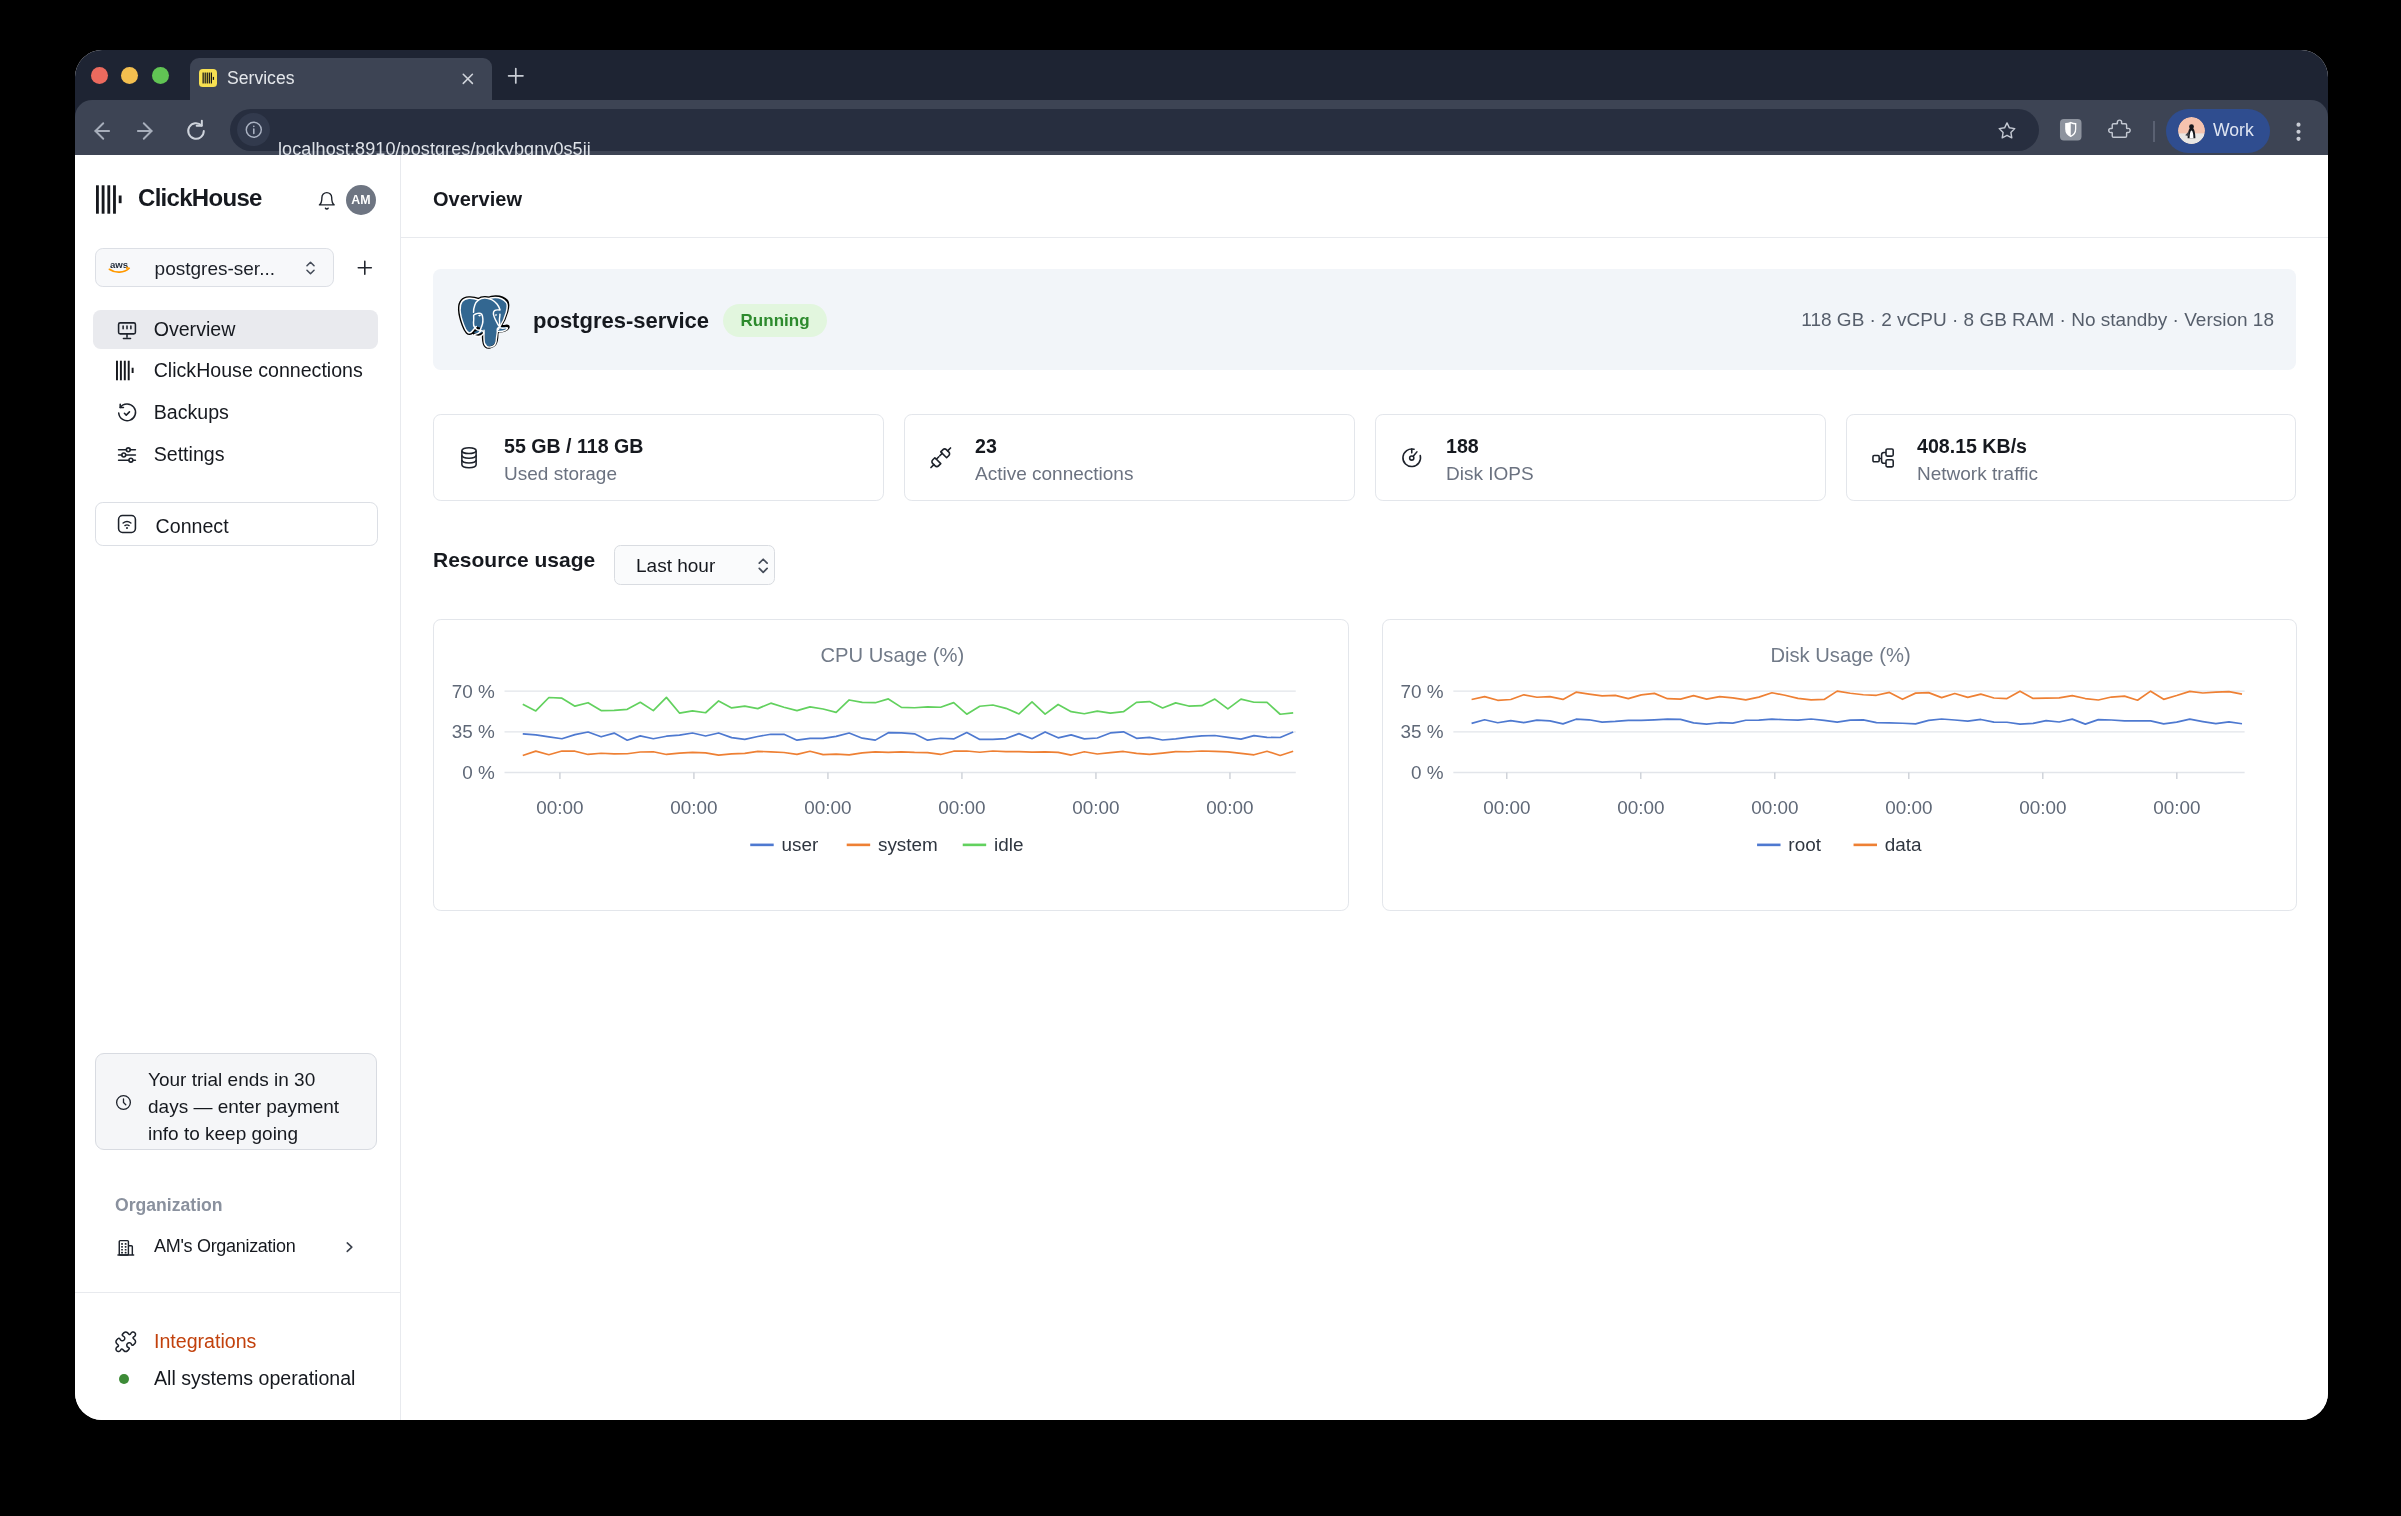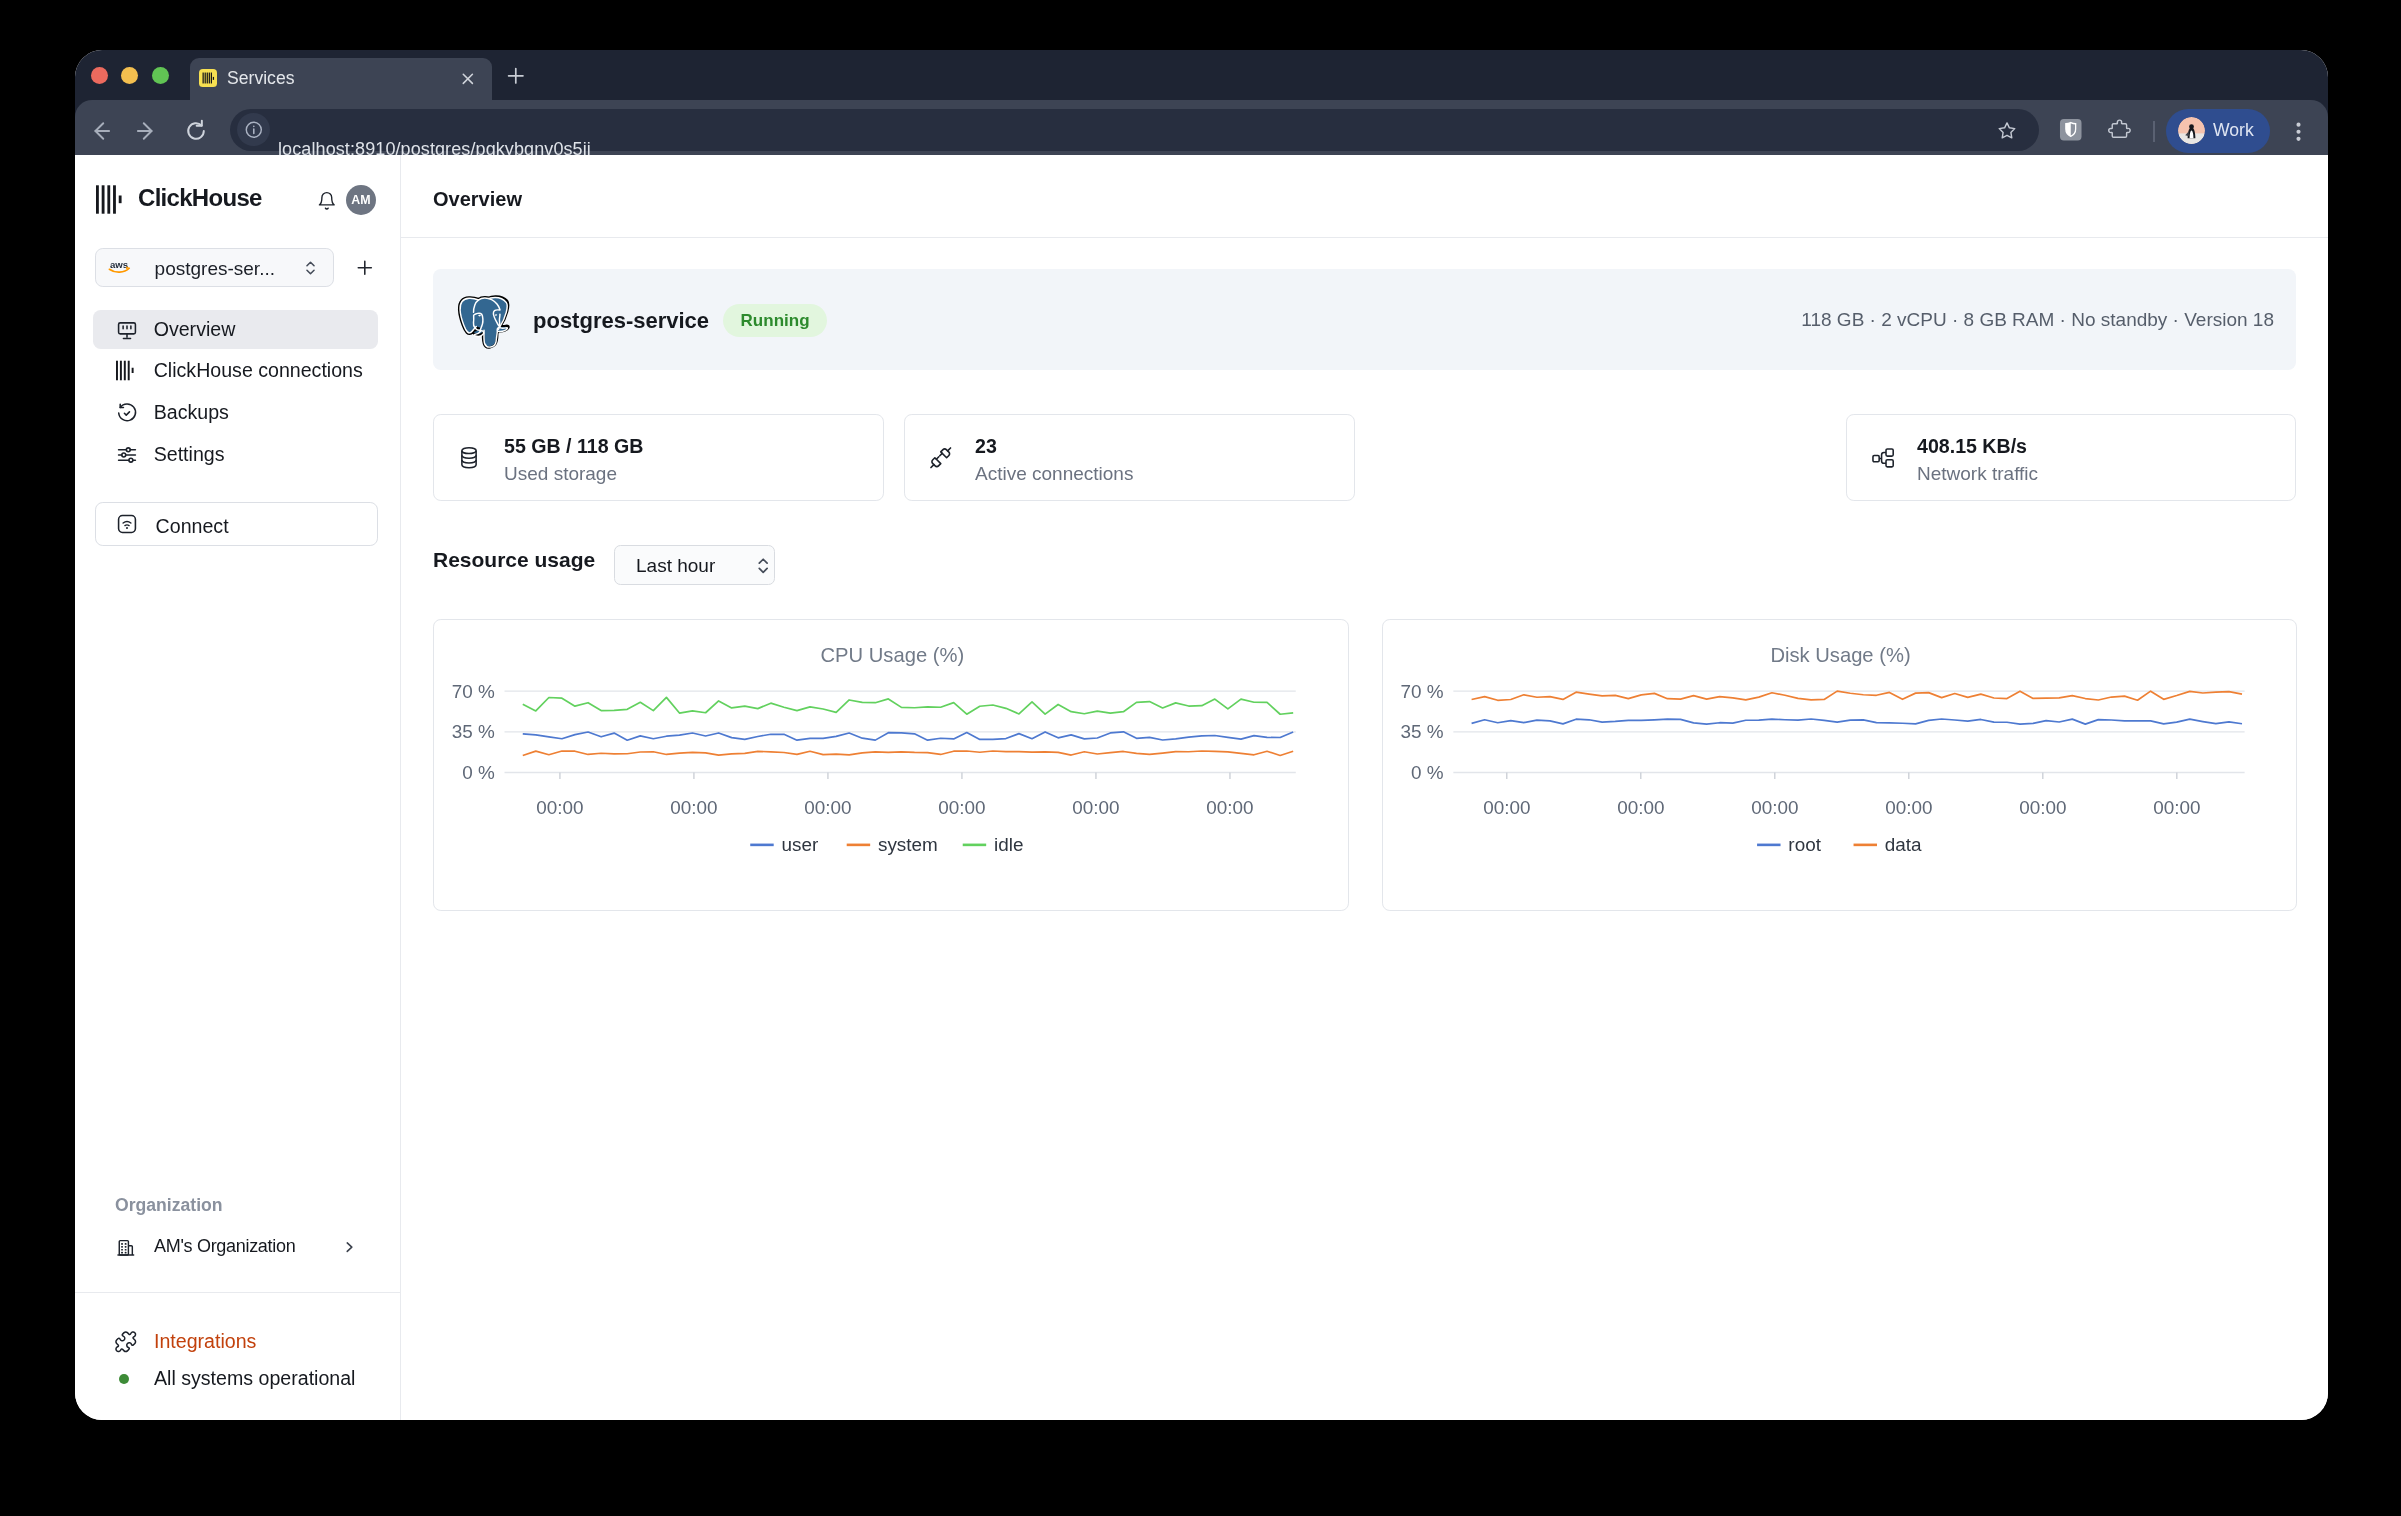--- a/index.html
+++ b/index.html
@@ -186,20 +186,27 @@
       <div class="abs" style="left:19.6px;top:347px;width:283px;height:44px;border:1.3px solid #dcdfe5;border-radius:7.8px">
         <div class="abs" style="left:20px;top:10.4px"><svg width="22" height="22" viewBox="0 0 34 34" fill="none">
               <rect x="4" y="4" width="26" height="26" rx="6" stroke="#1d222b" stroke-width="2.4"></rect>
               <path d="M11 15.5a9.5 9.5 0 0 1 12 0" stroke="#1d222b" stroke-width="2.2" stroke-linecap="round"></path>
               <path d="M13.8 19.5a5.6 5.6 0 0 1 6.4 0" stroke="#1d222b" stroke-width="2.2" stroke-linecap="round"></path>
               <circle cx="17" cy="23.2" r="1.6" fill="#1d222b"></circle>
             </svg></div>
         <div class="abs" style="left:60px;top:11.7px;font-size:19.6px;color:#16191f">Connect</div>
       </div>
 
+      <div class="abs" style="left:20px;top:898px;width:282px;height:97px;border:1.3px solid #d8dbe1;border-radius:9px;background:#f5f6f8">
+        <div class="abs" style="left:19px;top:40px"><svg width="17" height="17" viewBox="0 0 26 26" fill="none">
+              <circle cx="13" cy="13" r="10.5" stroke="#1d222b" stroke-width="2"></circle>
+              <path d="M13 7.5V13l3.5 3.5" stroke="#1d222b" stroke-width="2" stroke-linecap="round"></path>
+            </svg></div>
+        <div class="abs" style="left:52px;top:11.7px;font-size:19px;line-height:27px;color:#16191f">Your trial ends in 30<br>days — enter payment<br>info to keep going</div>
+      </div>
 
       <div class="abs" style="left:40px;top:1040px;font-size:17.6px;font-weight:bold;color:#8a919e">Organization</div>
       <div class="abs" style="left:41px;top:1083px"><svg width="19.6" height="19.6" viewBox="0 0 30 30" fill="none">
             <rect x="5" y="4" width="14" height="22" rx="1.5" stroke="#1d222b" stroke-width="2.2"></rect>
             <path d="M19 12h4.5a1.5 1.5 0 0 1 1.5 1.5V26" stroke="#1d222b" stroke-width="2.2"></path>
             <path d="M9 9h.5M14.5 9h.5M9 13.5h.5M14.5 13.5h.5M9 18h.5M14.5 18h.5M9 22.5h.5M14.5 22.5h.5" stroke="#1d222b" stroke-width="2.6" stroke-linecap="round"></path>
             <path d="M3 26h24" stroke="#1d222b" stroke-width="2.2" stroke-linecap="round"></path>
           </svg></div>
       <div class="abs" style="left:79px;top:1081px;font-size:18px;letter-spacing:-0.3px;color:#16191f">AM's Organization</div>
       <div class="abs" style="left:267px;top:1085px"><svg width="14.4" height="14.4" viewBox="0 0 22 22" fill="none">
@@ -255,20 +262,32 @@
                 <path d="m19 5 3-3"></path>
                 <path d="m2 22 3-3"></path>
                 <path d="M6.3 20.3a2.4 2.4 0 0 0 3.4 0L12 18l-6-6-2.3 2.3a2.4 2.4 0 0 0 0 3.4Z"></path>
                 <path d="M7.5 13.5 10 11"></path>
                 <path d="M13.5 7.5 11 10"></path>
                 <path d="M12 6l6 6 2.3-2.3a2.4 2.4 0 0 0 0-3.4l-2.6-2.6a2.4 2.4 0 0 0-3.4 0Z"></path>
               </g>
             </svg></span>
           <span class="statval">23</span>
           <span class="statlab">Active connections</span>
+        </div>
+      <div class="card" style="left:974px;top:259px;width:451px;height:87px">
+          <span class="static"><svg width="23.5" height="23.5" viewBox="0 0 36 36" fill="none">
+              <g stroke="#1d222b" stroke-width="2.4" stroke-linecap="round" fill="none">
+                <path d="M31 14.5 A13.5 13.5 0 1 1 21.5 5"></path>
+                <path d="M18 4.5v6"></path>
+                <path d="M20.6 15.4l5.3-6.4"></path>
+                <circle cx="18" cy="18.4" r="3.2"></circle>
+              </g>
+            </svg></span>
+          <span class="statval">188</span>
+          <span class="statlab">Disk IOPS</span>
         </div>
       <div class="card" style="left:1445px;top:259px;width:450px;height:87px">
           <span class="static"><svg width="23.5" height="23.5" viewBox="0 0 36 36" fill="none">
               <g stroke="#1d222b" stroke-width="2.4" fill="none">
                 <rect x="3" y="14.5" width="9.5" height="9.5" rx="1.8"></rect>
                 <rect x="23" y="4.5" width="11" height="11" rx="2"></rect>
                 <rect x="23" y="21" width="11" height="11" rx="2"></rect>
                 <path d="M12.5 19.2h3.7M23 10h-3.2a3.6 3.6 0 0 0-3.6 3.6v9.3a3.6 3.6 0 0 0 3.6 3.6H23"></path>
               </g>
             </svg></span>

